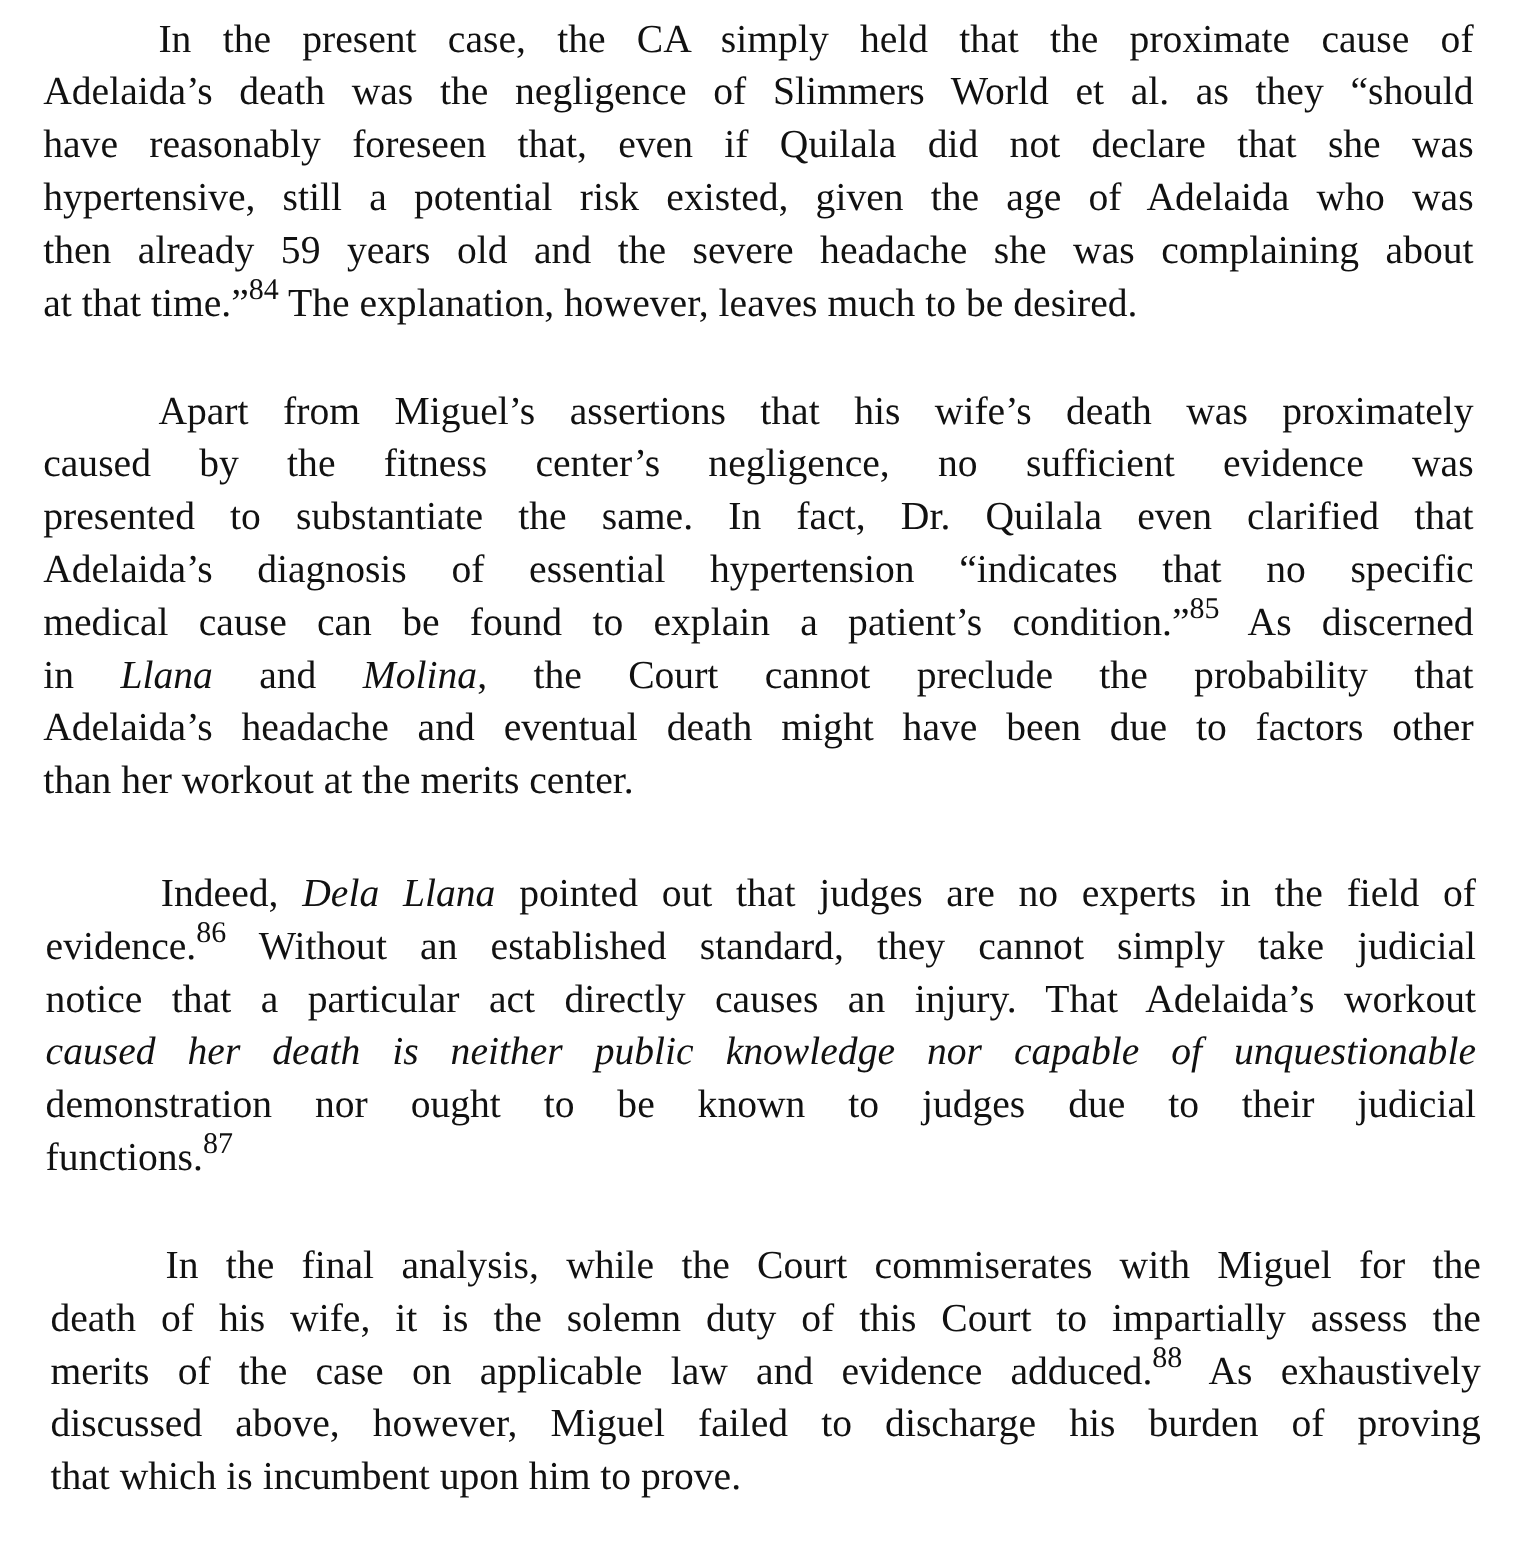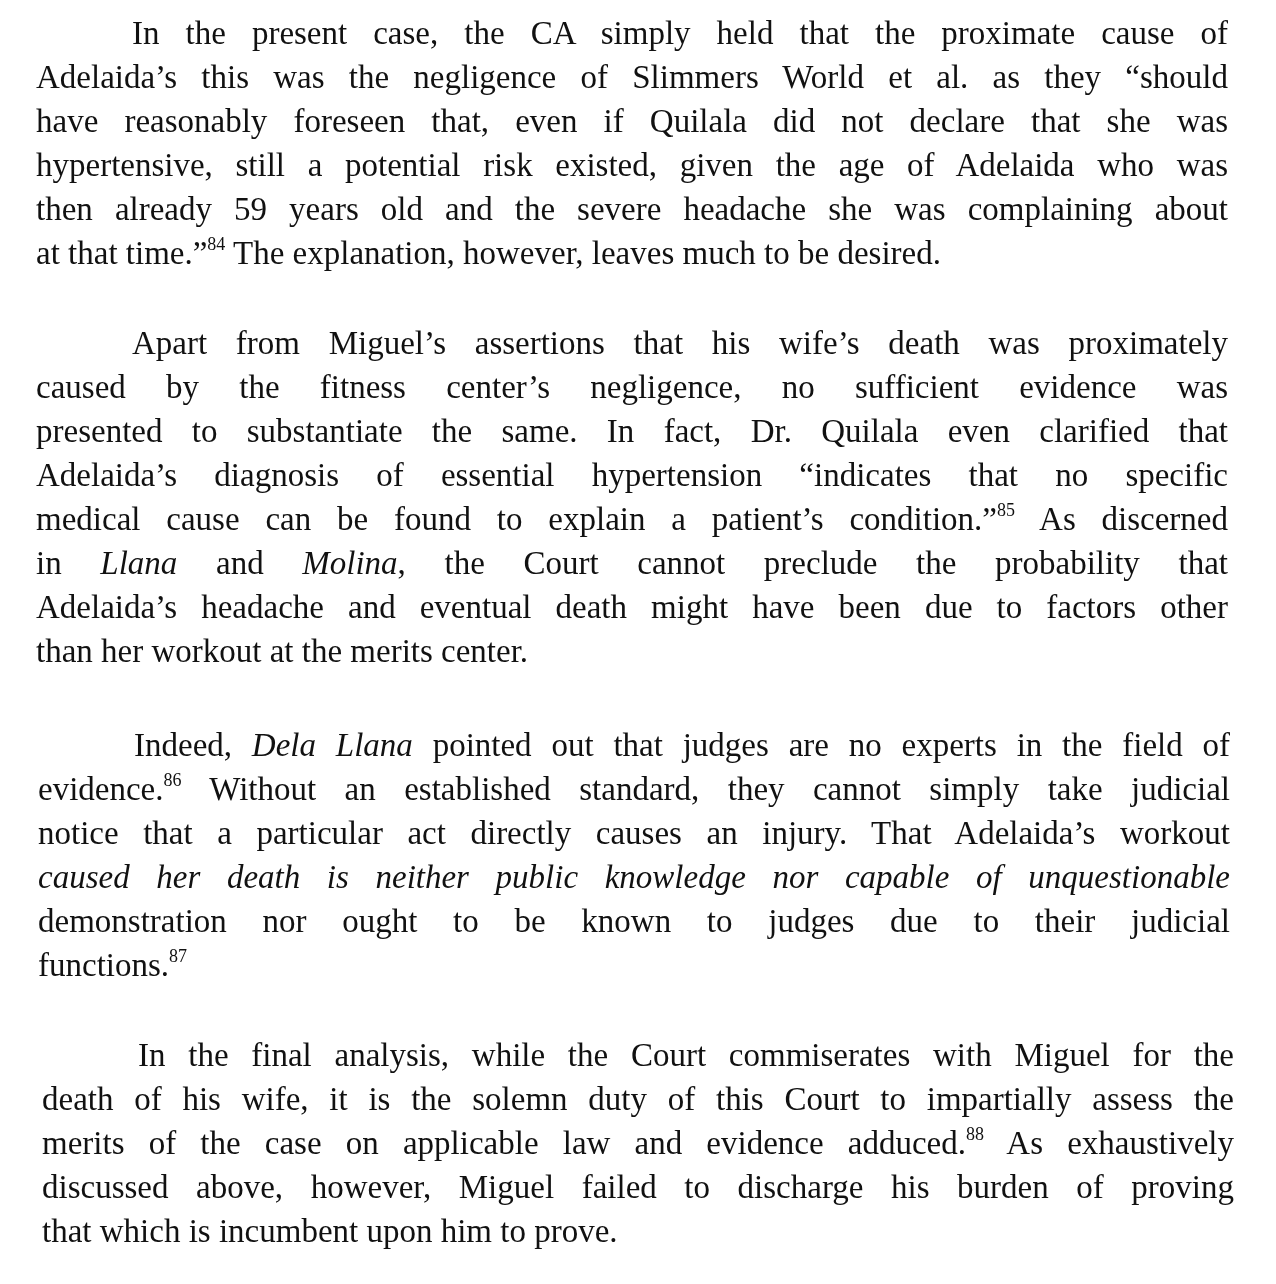--- a/index.html
+++ b/index.html
@@ -12,29 +12,29 @@
     font-size: 33px;
     line-height: 40px;
     color: #111;
     white-space: nowrap;
     text-align: justify;
     text-align-last: justify;
     height: 40px;
   }
   .line.last { text-align-last: left; }
   .line i { font-style: italic; }
-  sup { font-size: 18px; line-height: 0; position: relative; top: -2px; vertical-align: super; }
+  sup { font-size: 25px; line-height: 0; position: relative; top: -2px; vertical-align: super; }
 </style>
 </head>
 <body>
 
 <div class="page">
   <div class="para">
       <div class="line" style="left: 132px; top: 12px; width: 1096px;"><span>In the present case, the CA simply held that the proximate cause of</span></div>
-      <div class="line" style="left: 36px; top: 56px; width: 1192px;"><span>Adelaida’s this was the negligence of Slimmers World et al. as they “should</span></div>
+      <div class="line" style="left: 36px; top: 56px; width: 1192px;"><span>Adelaida’s death was the negligence of Slimmers World et al. as they “should</span></div>
       <div class="line" style="left: 36px; top: 100px; width: 1192px;"><span>have reasonably foreseen that, even if Quilala did not declare that she was</span></div>
       <div class="line" style="left: 36px; top: 144px; width: 1192px;"><span>hypertensive, still a potential risk existed, given the age of Adelaida who was</span></div>
       <div class="line" style="left: 36px; top: 188px; width: 1192px;"><span>then already 59 years old and the severe headache she was complaining about</span></div>
       <div class="line last" style="left: 36px; top: 232px; width: 1192px;"><span>at that time.”</span><sup>84</sup><span> The explanation, however, leaves much to be desired.</span></div>
     </div>
   <div class="para">
       <div class="line" style="left: 132px; top: 322px; width: 1096px;"><span>Apart from Miguel’s assertions that his wife’s death was proximately</span></div>
       <div class="line" style="left: 36px; top: 366px; width: 1192px;"><span>caused by the fitness center’s negligence, no sufficient evidence was</span></div>
       <div class="line" style="left: 36px; top: 410px; width: 1192px;"><span>presented to substantiate the same. In fact, Dr. Quilala even clarified that</span></div>
       <div class="line" style="left: 36px; top: 454px; width: 1192px;"><span>Adelaida’s diagnosis of essential hypertension “indicates that no specific</span></div>

